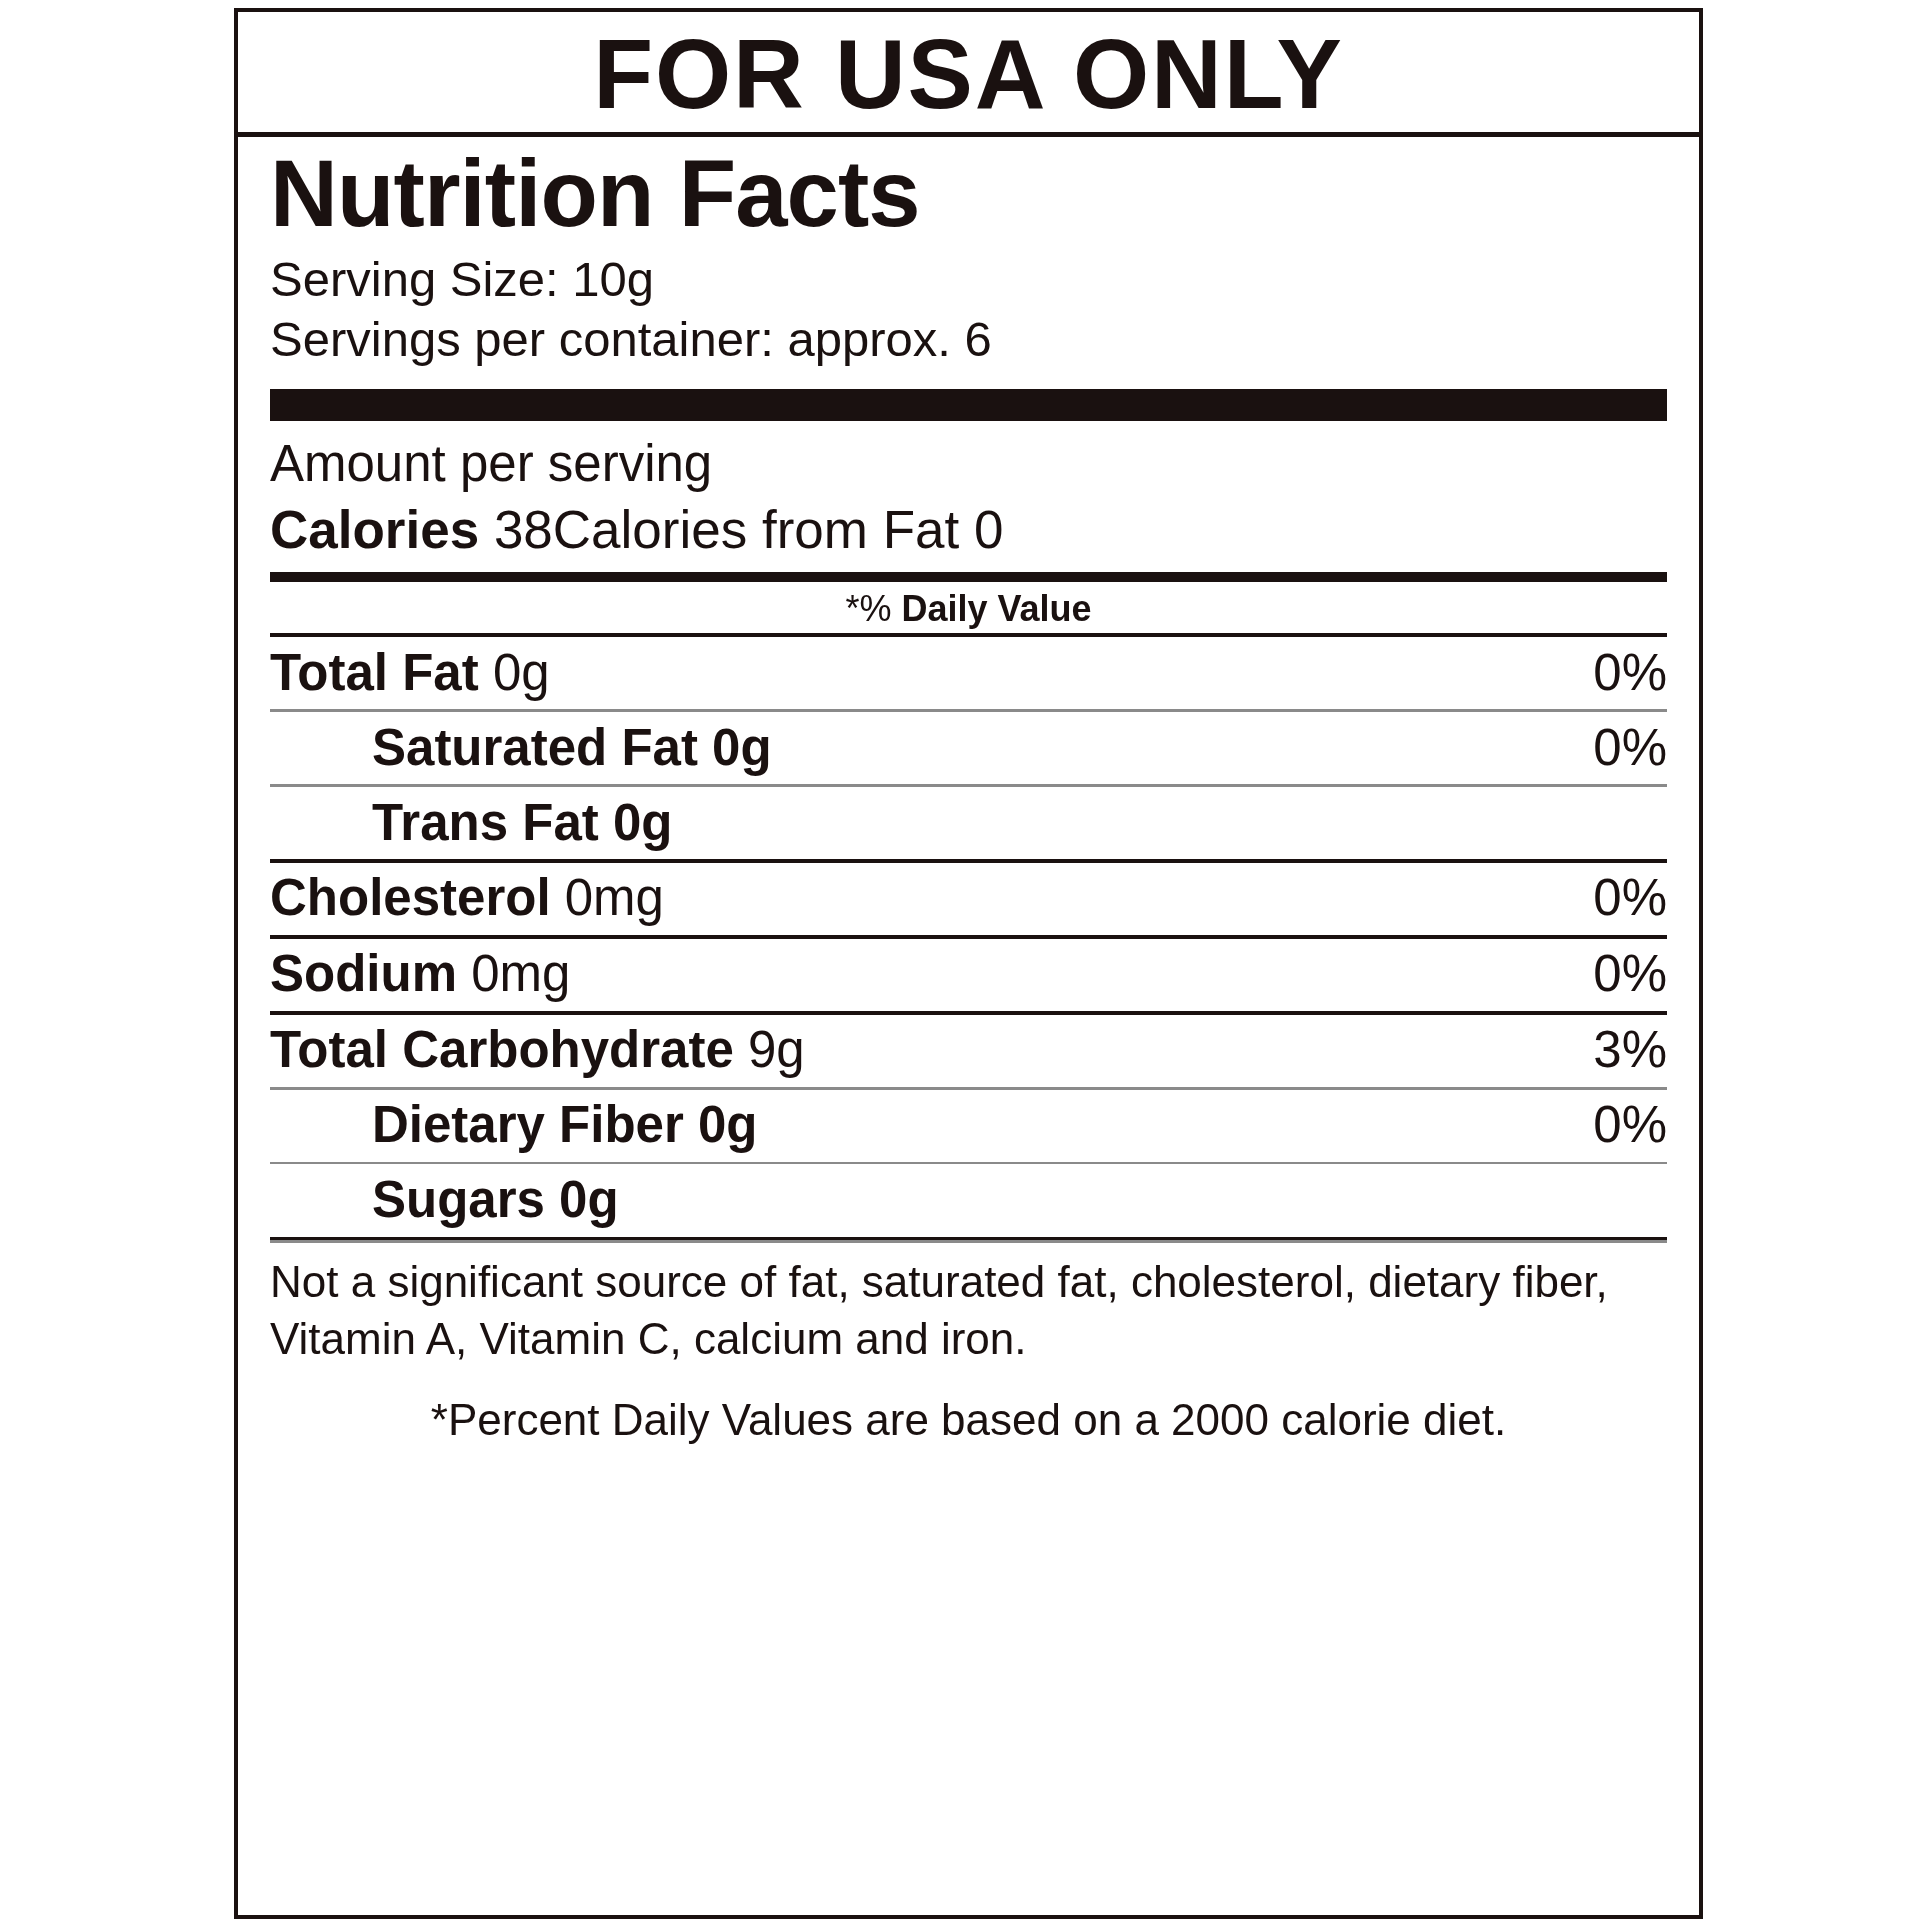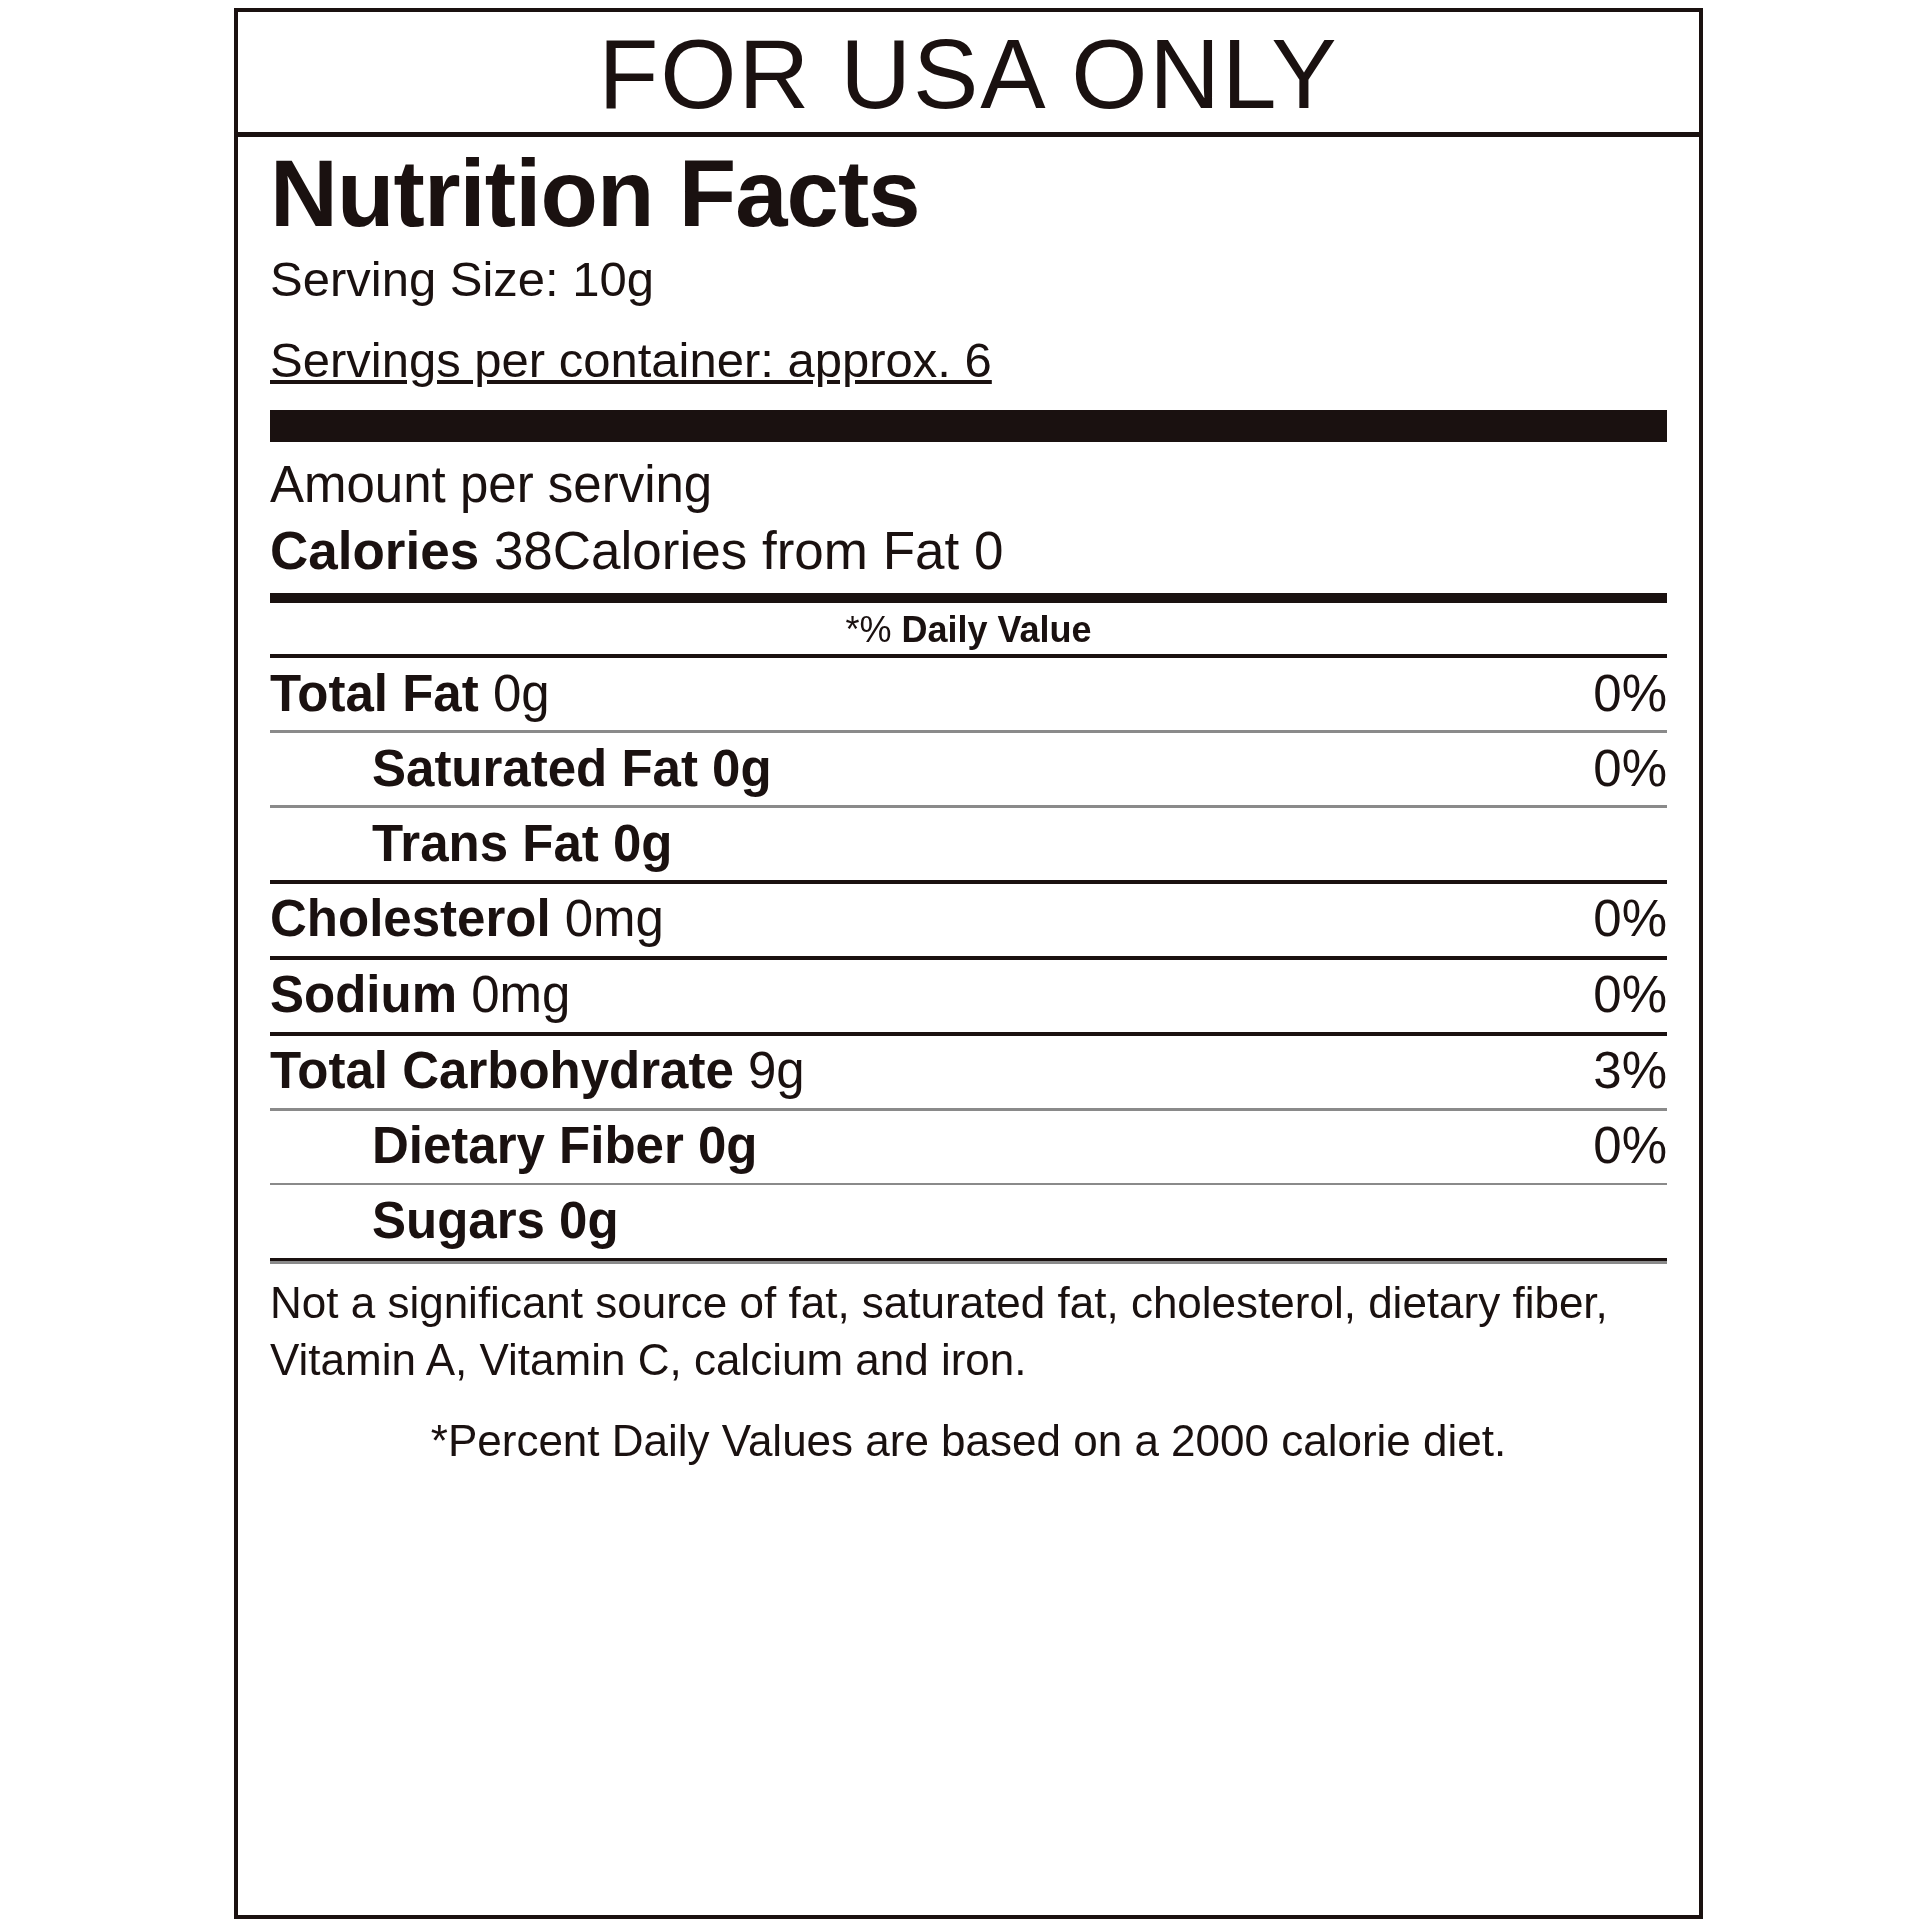--- a/index.html
+++ b/index.html
@@ -31,21 +31,21 @@
     position: relative;
     width: 100%;
     height: 100%;
     box-sizing: border-box;
     padding: 0 32px;
   }
 
   
   .usa-banner {
     font-size: 98px;
-    font-weight: normal;
+    font-weight: bold;
     letter-spacing: 1.9px;
     line-height: 1.0;
     text-align: center;
     padding-top: 13px;
     padding-bottom: 9.4px;
     border-bottom: 5.6px solid #1a1110;
     margin: 0 -32px;
   }
 
   
@@ -57,22 +57,21 @@
     margin-top: 3.8px;
     margin-bottom: 0;
   }
 
   .serving-line {
     font-size: 49px;
     line-height: 1.2;
     margin-top: 3.8px;
   }
   .serving-line.second {
-    margin-top: 22px;
-    text-decoration: underline;
+    margin-top: 1px;
   }
 
   .rule-thick {
     height: 32px;
     background: #1a1110;
     margin-top: 21px;
   }
   .rule-medium {
     height: 10.4px;
     background: #1a1110;

